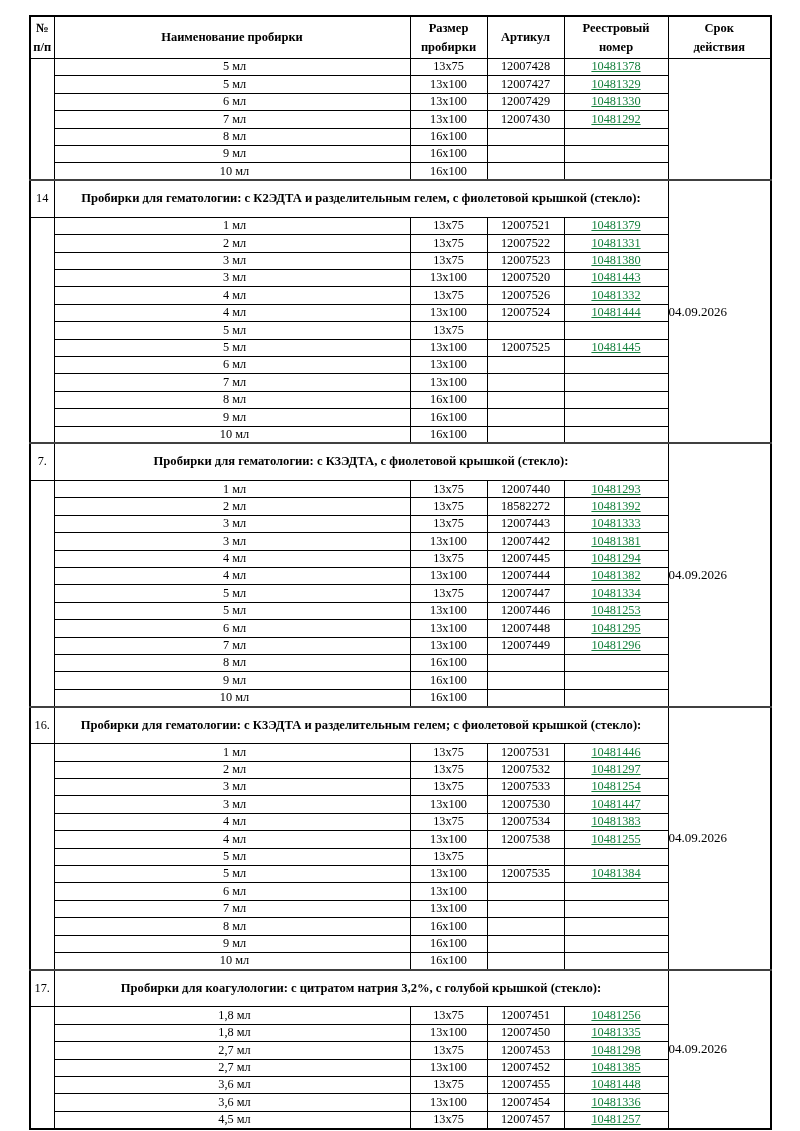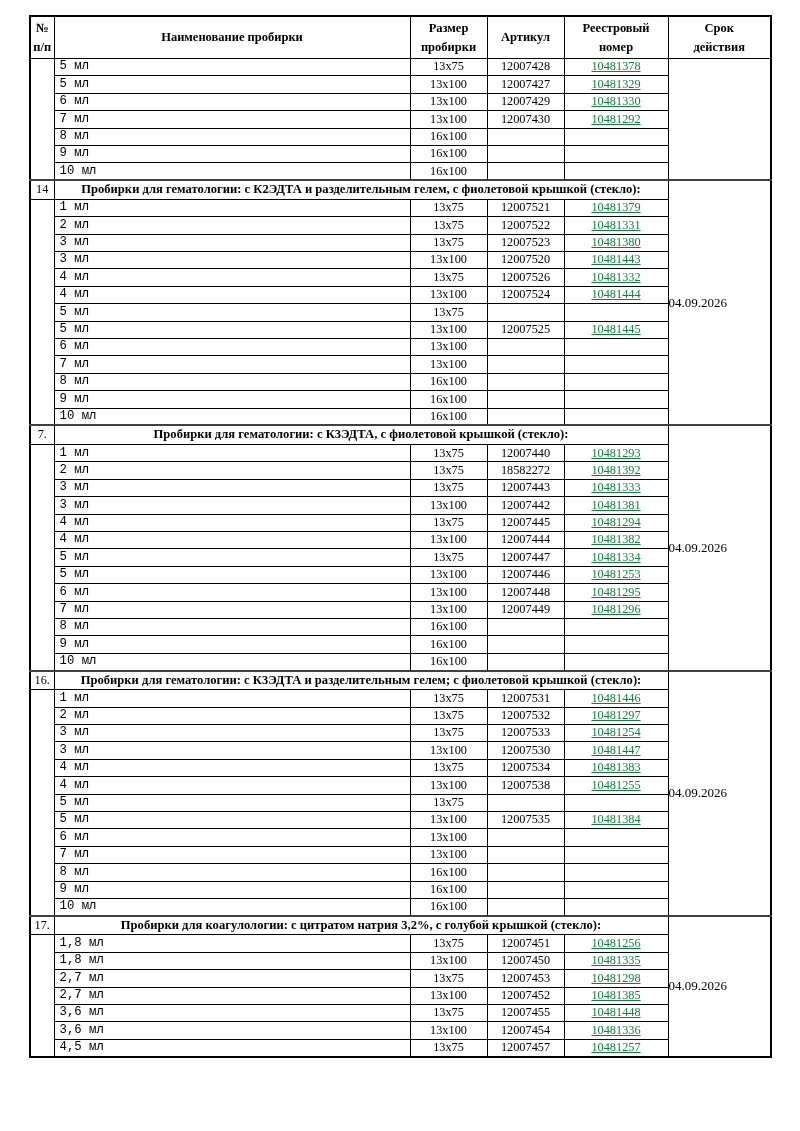--- a/index.html
+++ b/index.html
@@ -27,29 +27,29 @@
   thead th {
     font-weight: bold;
     font-size: 12.5px;
     line-height: 1.45;
     text-align: center;
     white-space: pre-line;
     height: 41px;
   }
   tr.data-row { height: 17.4px; }
   td { font-size: 12.3px; line-height: 1.1; }
-  td.name-cell { text-align: left; padding-left: 5px; font-family: Liberation Mono, monospace; }
+  td.name-cell { text-align: center; padding-left: 5px; }
   td.center-cell { text-align: center; }
   td.num-cell { text-align: center; font-size: 12.3px; }
   td.sec-title-cell {
     font-weight: bold;
     text-align: center;
     font-size: 12.6px;
     line-height: 1.4;
-    padding: 0 6px;
+    padding: 9px 6px;
   }
   td.term-cell { text-align: left; font-size: 13px; }
   tr.section-row td { border-top: 2px solid #404040; }
   tr.section-row { height: 18px; }
   a.reg-link, span.reg-link {
     color: #15803d;
     text-decoration: underline;
     text-underline-offset: 1px;
   }
 </style>

